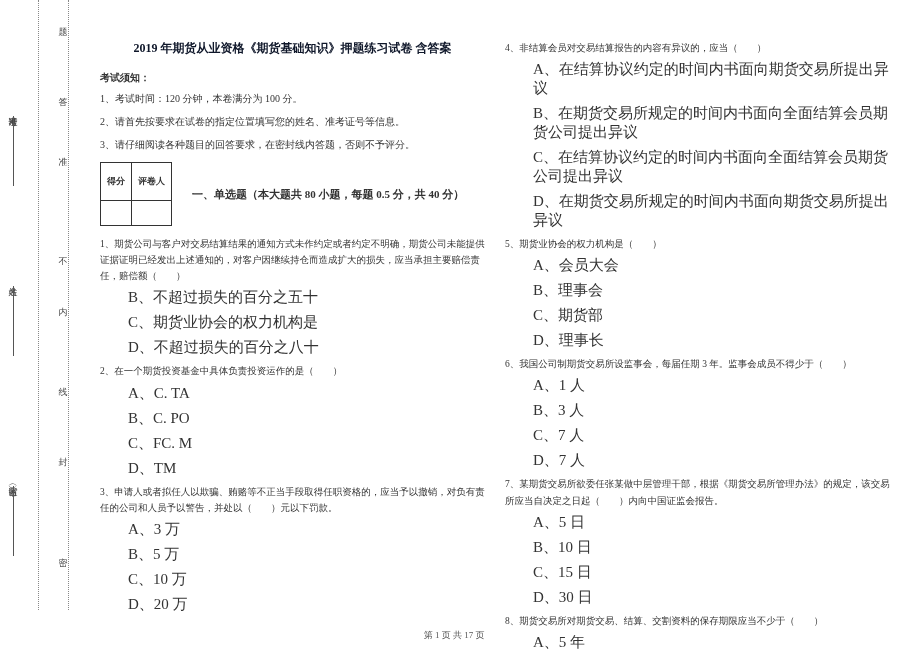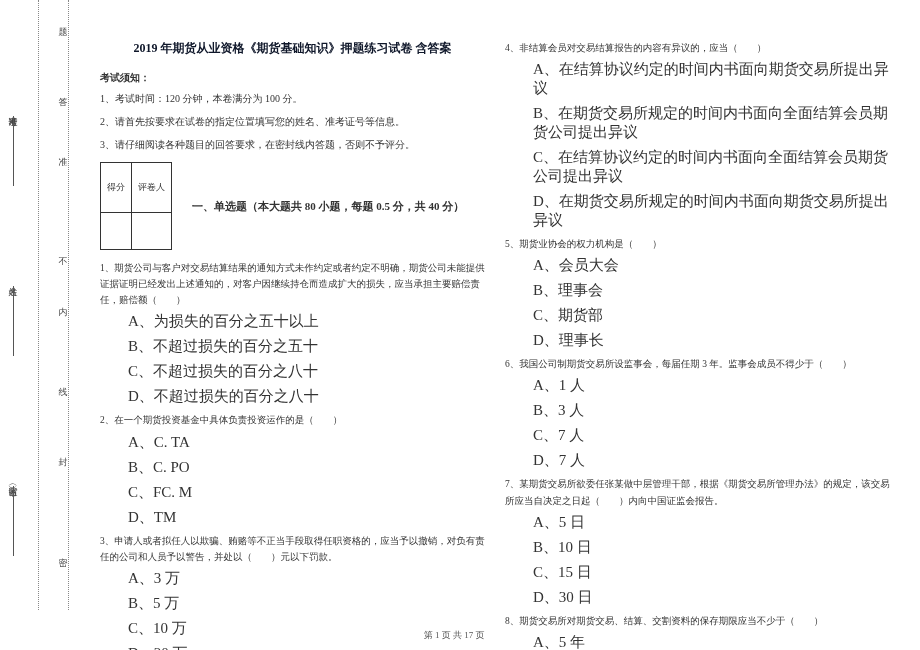--- a/index.html
+++ b/index.html
@@ -96,23 +96,24 @@
       display: flex;
       margin: 10px 0 10px 0;
       align-items: center;
     }
     .scorebox table {
       border-collapse: collapse;
     }
     .scorebox td {
       border: 1px solid #333;
       font-size: 9px;
-      padding: 18px 6px;
+      padding: 12px 6px;
       height: 14px;
       min-width: 30px;
+      font-weight: bold;
     }
     .scorebox td.blank { height: 16px; }
     .section-title {
       font-size: 11px;
       font-weight: bold;
       margin-left: 20px;
     }
     .q {
       font-size: 9.5px;
       line-height: 1.7;
@@ -185,23 +186,22 @@
           <tr>
             <td class="blank"></td>
             <td class="blank"></td>
           </tr>
         </tbody>
           </table>
         <span class="section-title">一、单选题（本大题共 80 小题，每题 0.5 分，共 40 分）</span>
       </div>
 
       <div class="q">1、期货公司与客户对交易结算结果的通知方式未作约定或者约定不明确，期货公司未能提供证据证明已经发出上述通知的，对客户因继续持仓而造成扩大的损失，应当承担主要赔偿责任，赔偿额（　　）</div>
-      <div class="opt">A、为损失的百分之五十以上</div>
       <div class="opt">B、不超过损失的百分之五十</div>
-      <div class="opt">C、不超过损失的百分之八十</div>
+      <div class="opt">C、期货业协会的权力机构是</div>
       <div class="opt">D、不超过损失的百分之八十</div>
 
       <div class="q">2、在一个期货投资基金中具体负责投资运作的是（　　）</div>
       <div class="opt">A、C. TA</div>
       <div class="opt">B、C. PO</div>
       <div class="opt">C、FC. M</div>
       <div class="opt">D、TM</div>
 
       <div class="q">3、申请人或者拟任人以欺骗、贿赂等不正当手段取得任职资格的，应当予以撤销，对负有责任的公司和人员予以警告，并处以（　　）元以下罚款。</div>
       <div class="opt">A、3 万</div>

